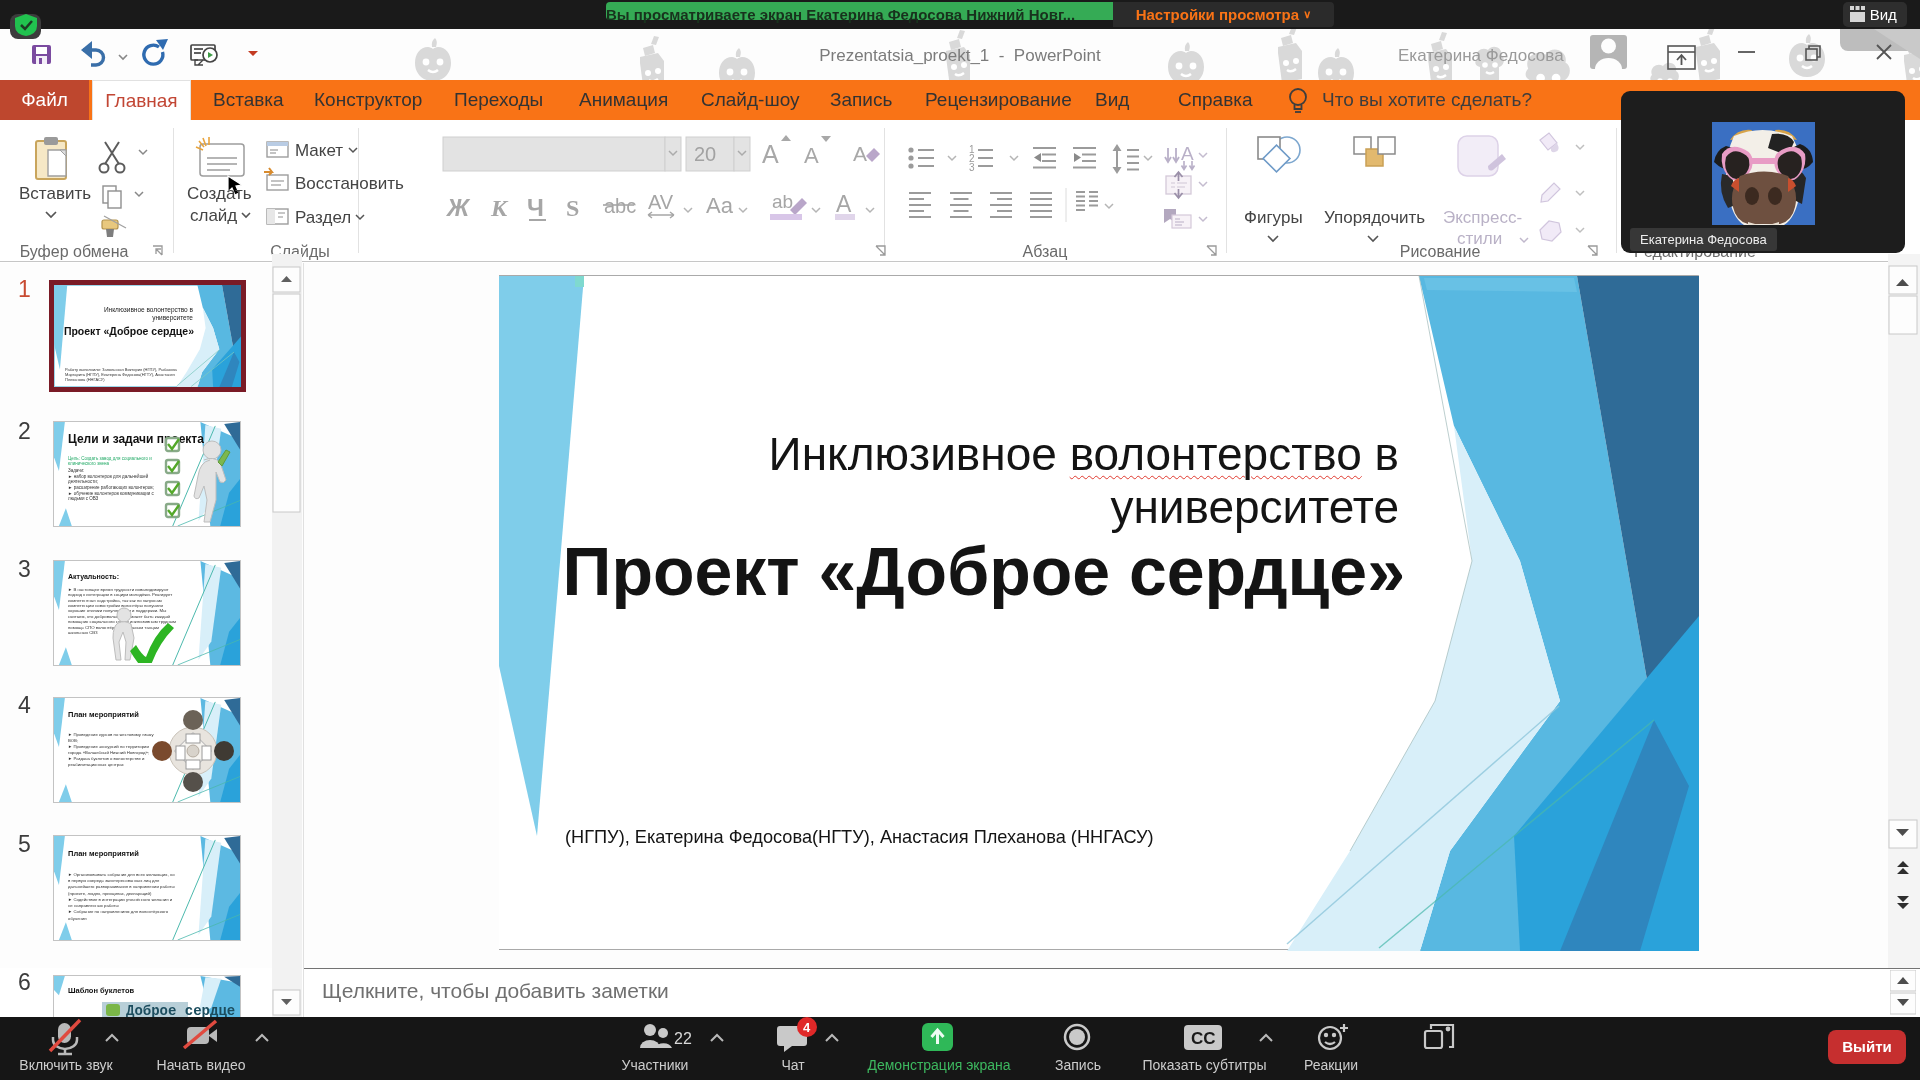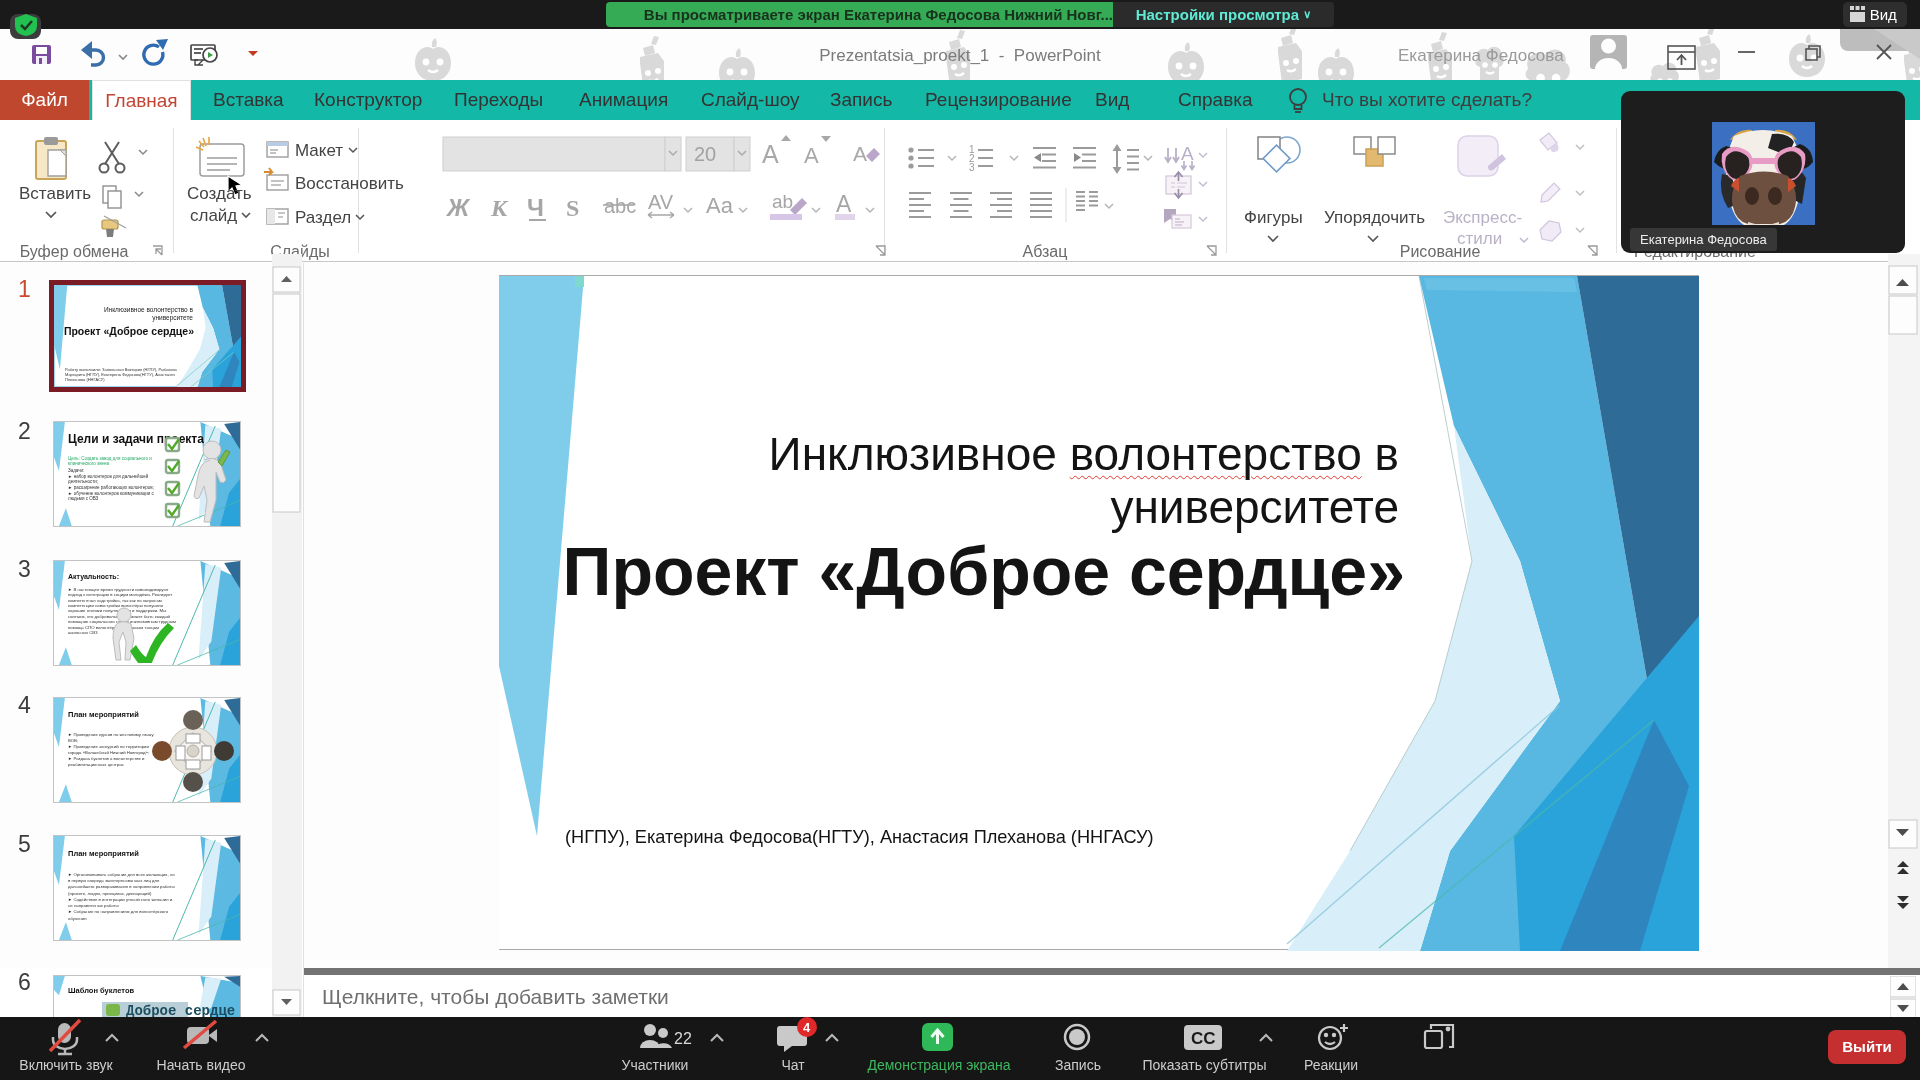--- a/index.html
+++ b/index.html
@@ -2,56 +2,56 @@
 <html><head>
 <meta charset="utf-8">
 <style>
 * { margin:0; padding:0; box-sizing:border-box; }
 html,body { width:1920px; height:1080px; overflow:hidden; background:#fff;
   font-family:"Liberation Sans", sans-serif; }
 #stage { position:relative; width:1920px; height:1080px; }
 
 
 #topbar { position:absolute; left:0; top:0; width:1920px; height:29px; background:#1a1a1a; }
-#greenpill { position:absolute; left:606px; top:2px; width:507px; height:25px; background:#35ab55;
+#greenpill { position:absolute; left:606px; top:2px; width:507px; height:18px; background:#35ab55;
   border-radius:4px 0 0 4px; color:#18321d; font-size:15px; font-weight:bold;
-  text-align:right; line-height:25px;padding-left:20px; }
+  text-align:left; line-height:25px; }
 #viewset { position:absolute; left:1113px; top:2px; width:221px; height:25px; background:#2b2b2b;
-  border-radius:0 4px 4px 0; color:#5eead4; font-size:15px; font-weight:bold; text-align:center; line-height:25px; }
+  border-radius:0 4px 4px 0; color:#f97316; font-size:15px; font-weight:bold; text-align:center; line-height:25px; }
 #vidbtn { position:absolute; left:1843px; top:2px; width:64px; height:25px; background:#2e2e2e;
   border-radius:5px; color:#fff; font-size:15px; line-height:25px; text-align:right; padding-right:6px;}
 
 
 #titlebar { position:absolute; left:0; top:29px; width:1920px; height:51px; background:#fdfdfd; overflow:hidden;}
 #titletext { position:absolute; left:0; top:17px; width:1920px; text-align:center; font-size:17px; color:#7b7b7b; }
 #username { position:absolute; left:1398px; top:17px; font-size:17px; color:#9a9a9a; }
 
 
-#tabrow { position:absolute; left:0; top:80px; width:1920px; height:40px; background:#14b8a6; }
+#tabrow { position:absolute; left:0; top:80px; width:1920px; height:40px; background:#f97316; }
 .tab { position:absolute; top:0; height:40px; font-size:19px; color:#333; line-height:40px; }
 #tab-file { left:0; width:89px; background:#be472e; color:#fff; text-align:center; }
 #tab-home { color:#c24634; border:1px solid #e1e1e1; border-bottom:none; background:#fff; text-align:center; }
 
 
 #ribbon { position:absolute; left:0; top:120px; width:1920px; height:142px; background:#fff;
   border-bottom:1px solid #c6c6c6; }
 .gsep { position:absolute; top:8px; height:125px; width:1px; background:#e2e2e2; }
 .glabel { position:absolute; top:123px; font-size:16px; color:#6a6a6a; text-align:center; }
 #sq { text-decoration: underline; text-decoration-style: wavy; text-decoration-color:#e03a2f;
   text-decoration-thickness:1px; text-underline-offset:5px; }
 
 
 #mainarea { position:absolute; left:0; top:263px; width:1920px; height:705px; background:#fdfdfd; }
 #paneldiv { position:absolute; left:303px; top:263px; width:1px; height:754px; background:#e0e0e0; }
 #slide { position:absolute; left:499px; top:275px; width:1200px; height:675px; background:#fff;
   border-top:1px solid #a9a9a9; border-bottom:1px solid #a9a9a9; border-right:1px solid #c0c0c0;}
 
 
 #notesbar { position:absolute; left:304px; top:968px; width:1616px; height:49px; background:#fff;
-  border-top:7px solid #737373; }
+  border-top:1px solid #737373; }
 #notesbar span { position:absolute; left:18px; top:10px; font-size:21px; color:#707070; }
 
 
 #zoombar { position:absolute; left:0; top:1017px; width:1920px; height:63px; background:#161616; }
 .zlabel { position:absolute; top:40px; font-size:14px; color:#cdcdcd; text-align:center; }
 
 
 #video { position:absolute; left:1621px; top:91px; width:284px; height:162px; background:#1d1d1d; border-radius:9px; }
 #vname { position:absolute; left:9px; top:137px; height:23px; background:rgba(58,58,58,.92); color:#ededed;
   font-size:13px; line-height:23px; padding:0 10px; border-radius:3px; }

